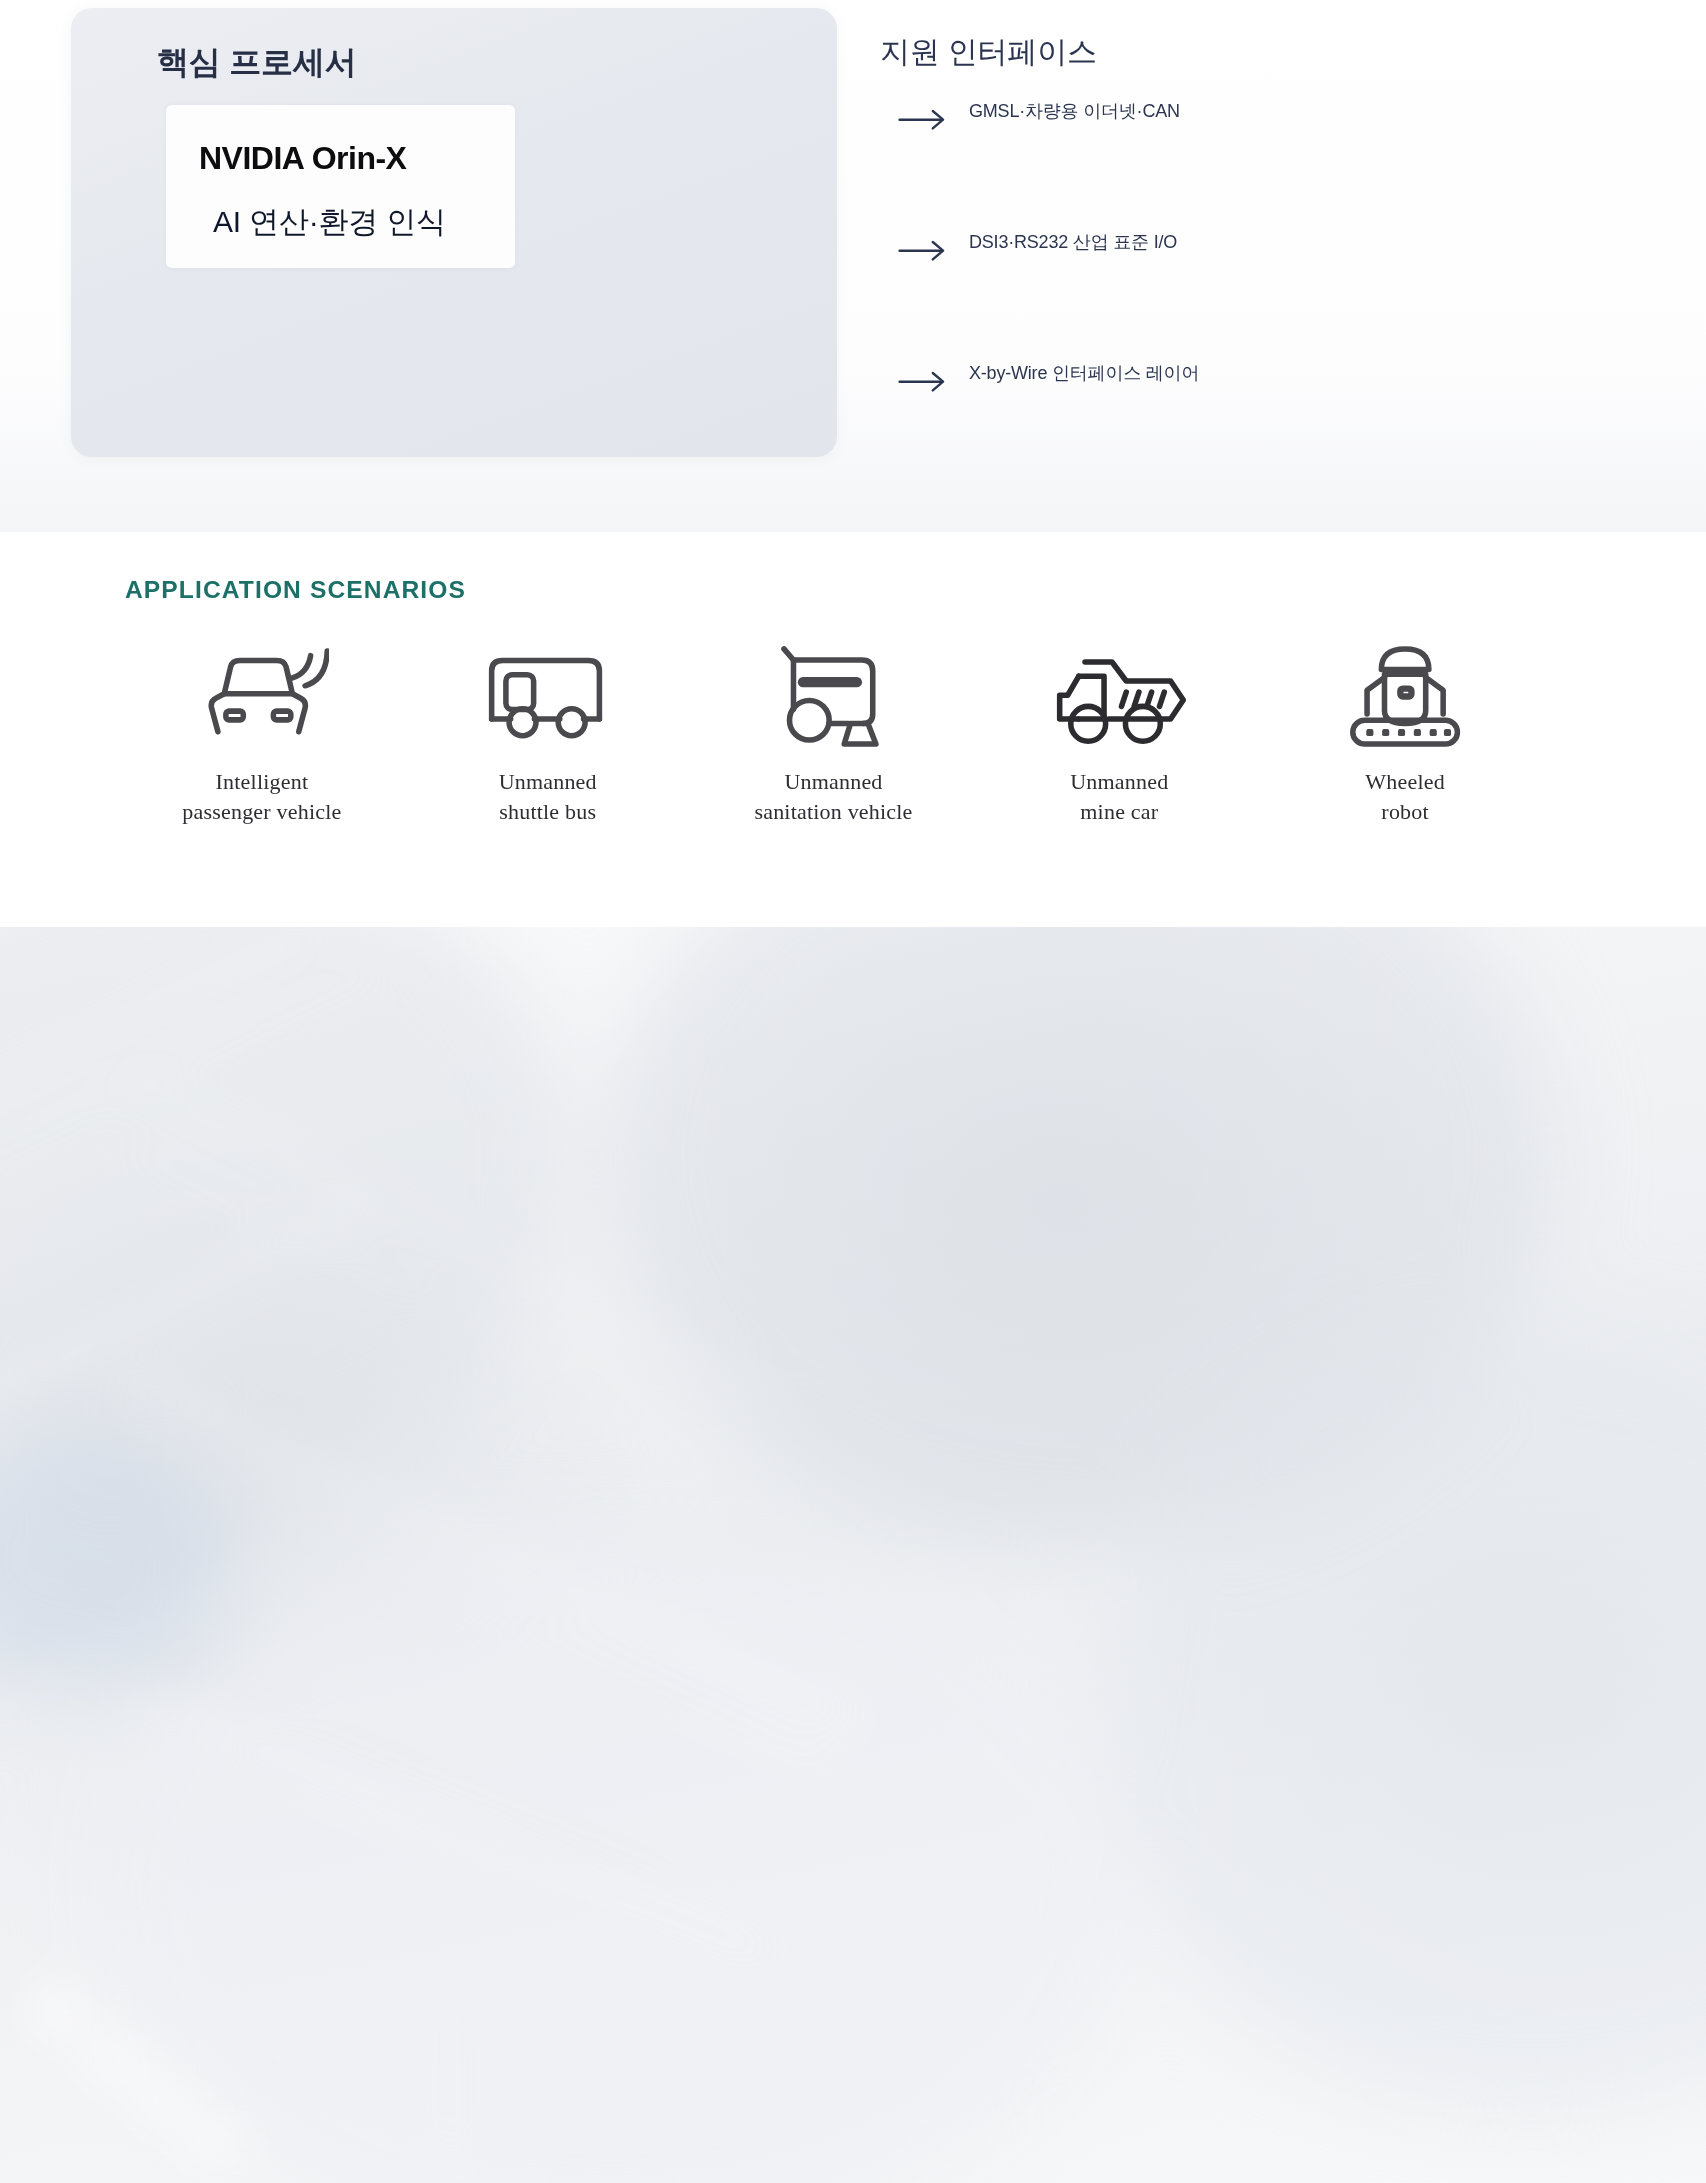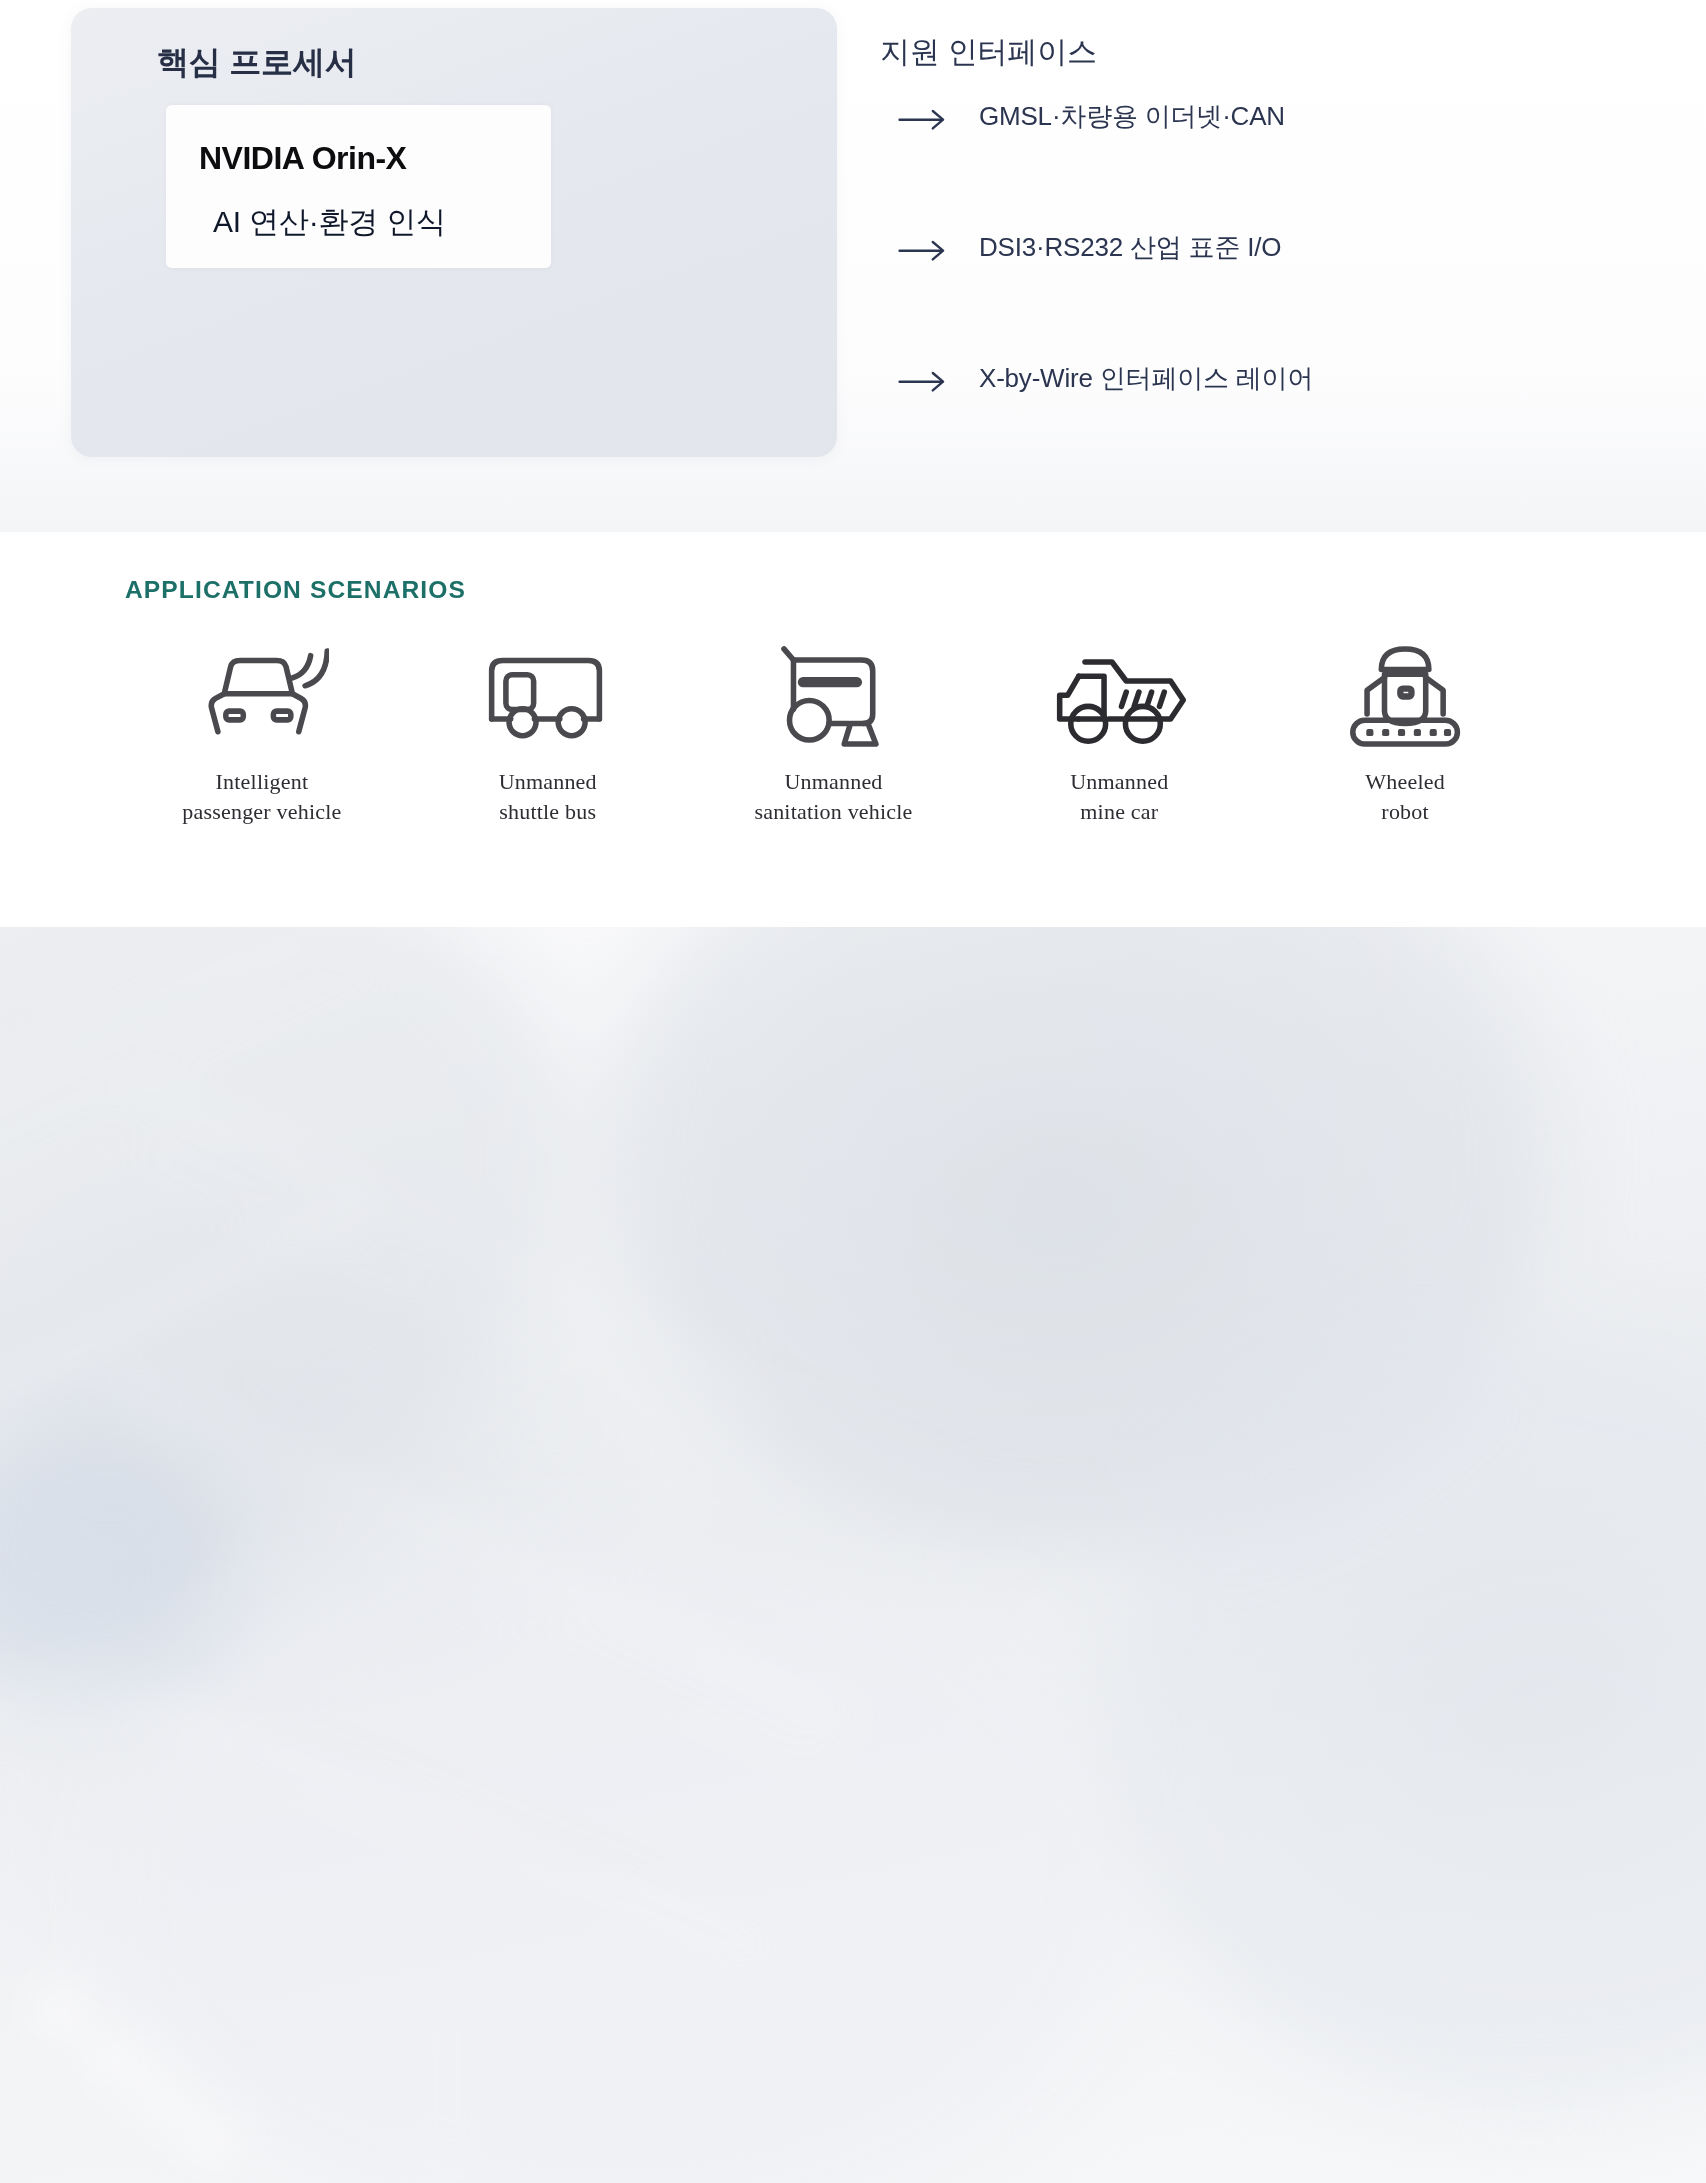--- a/index.html
+++ b/index.html
@@ -48,21 +48,21 @@
     white-space: nowrap;
   }
   .chip-row {
     position: absolute;
     left: 95px;
     top: 97px;
     display: flex;
     gap: 25.4px;
   }
   .chip-card {
-    width: 385px;
+    width: 349px;
     height: 163px;
     background: #fdfdfd;
     border-radius: 5.6px;
     box-shadow: 0 0.8px 4.8px rgba(70, 80, 100, 0.05);
     position: relative;
   }
   .chip-name {
     position: absolute;
     left: 33px;
     top: 35px;
@@ -115,23 +115,23 @@
   .iface-arrow {
     position: absolute;
     left: 17.5px;
     top: 12.7px;
     width: 49px;
     height: 25.4px;
   }
   .iface-arrow svg { display: block; }
   .iface-label {
     position: absolute;
-    left: 99px;
+    left: 89px;
     top: 4.8px;
-    font-size: 26px;
+    font-size: 18px;
     font-weight: 400;
     color: #2b3550;
     letter-spacing: -0.2px;
     white-space: nowrap;
   }
 
   
   .scenarios-section {
     position: absolute;
     left: 0;

